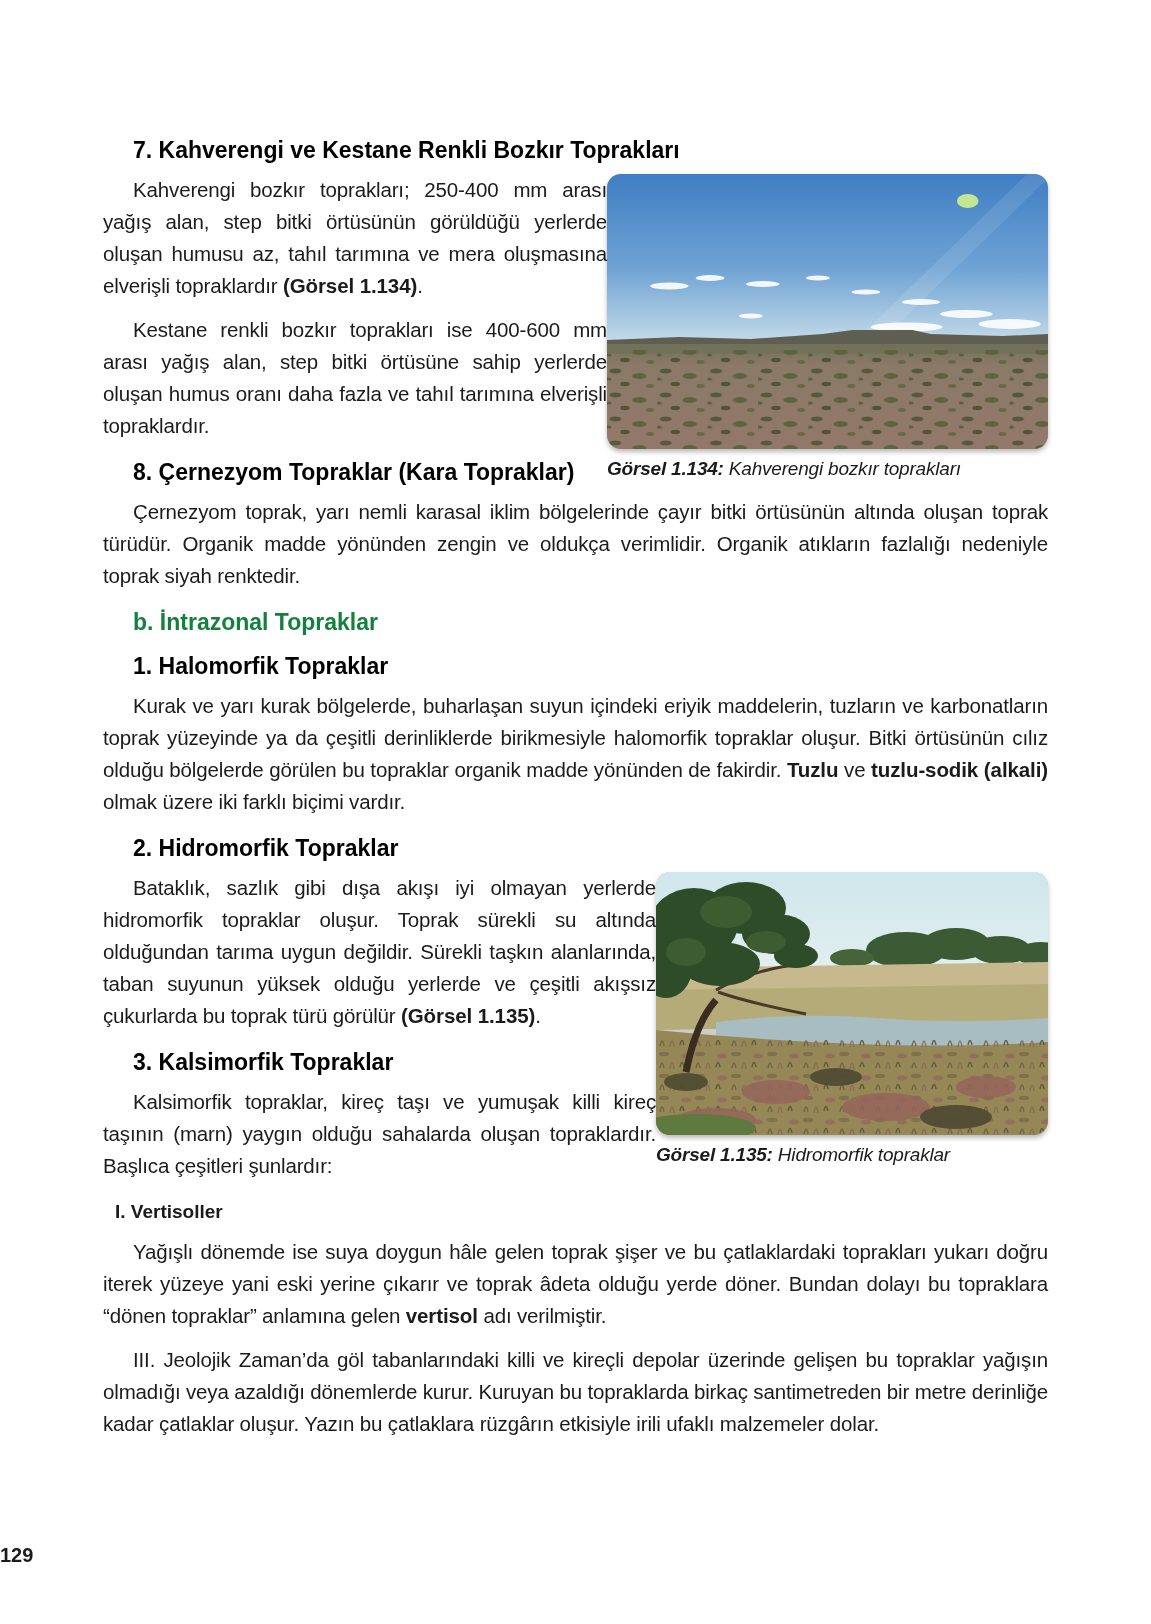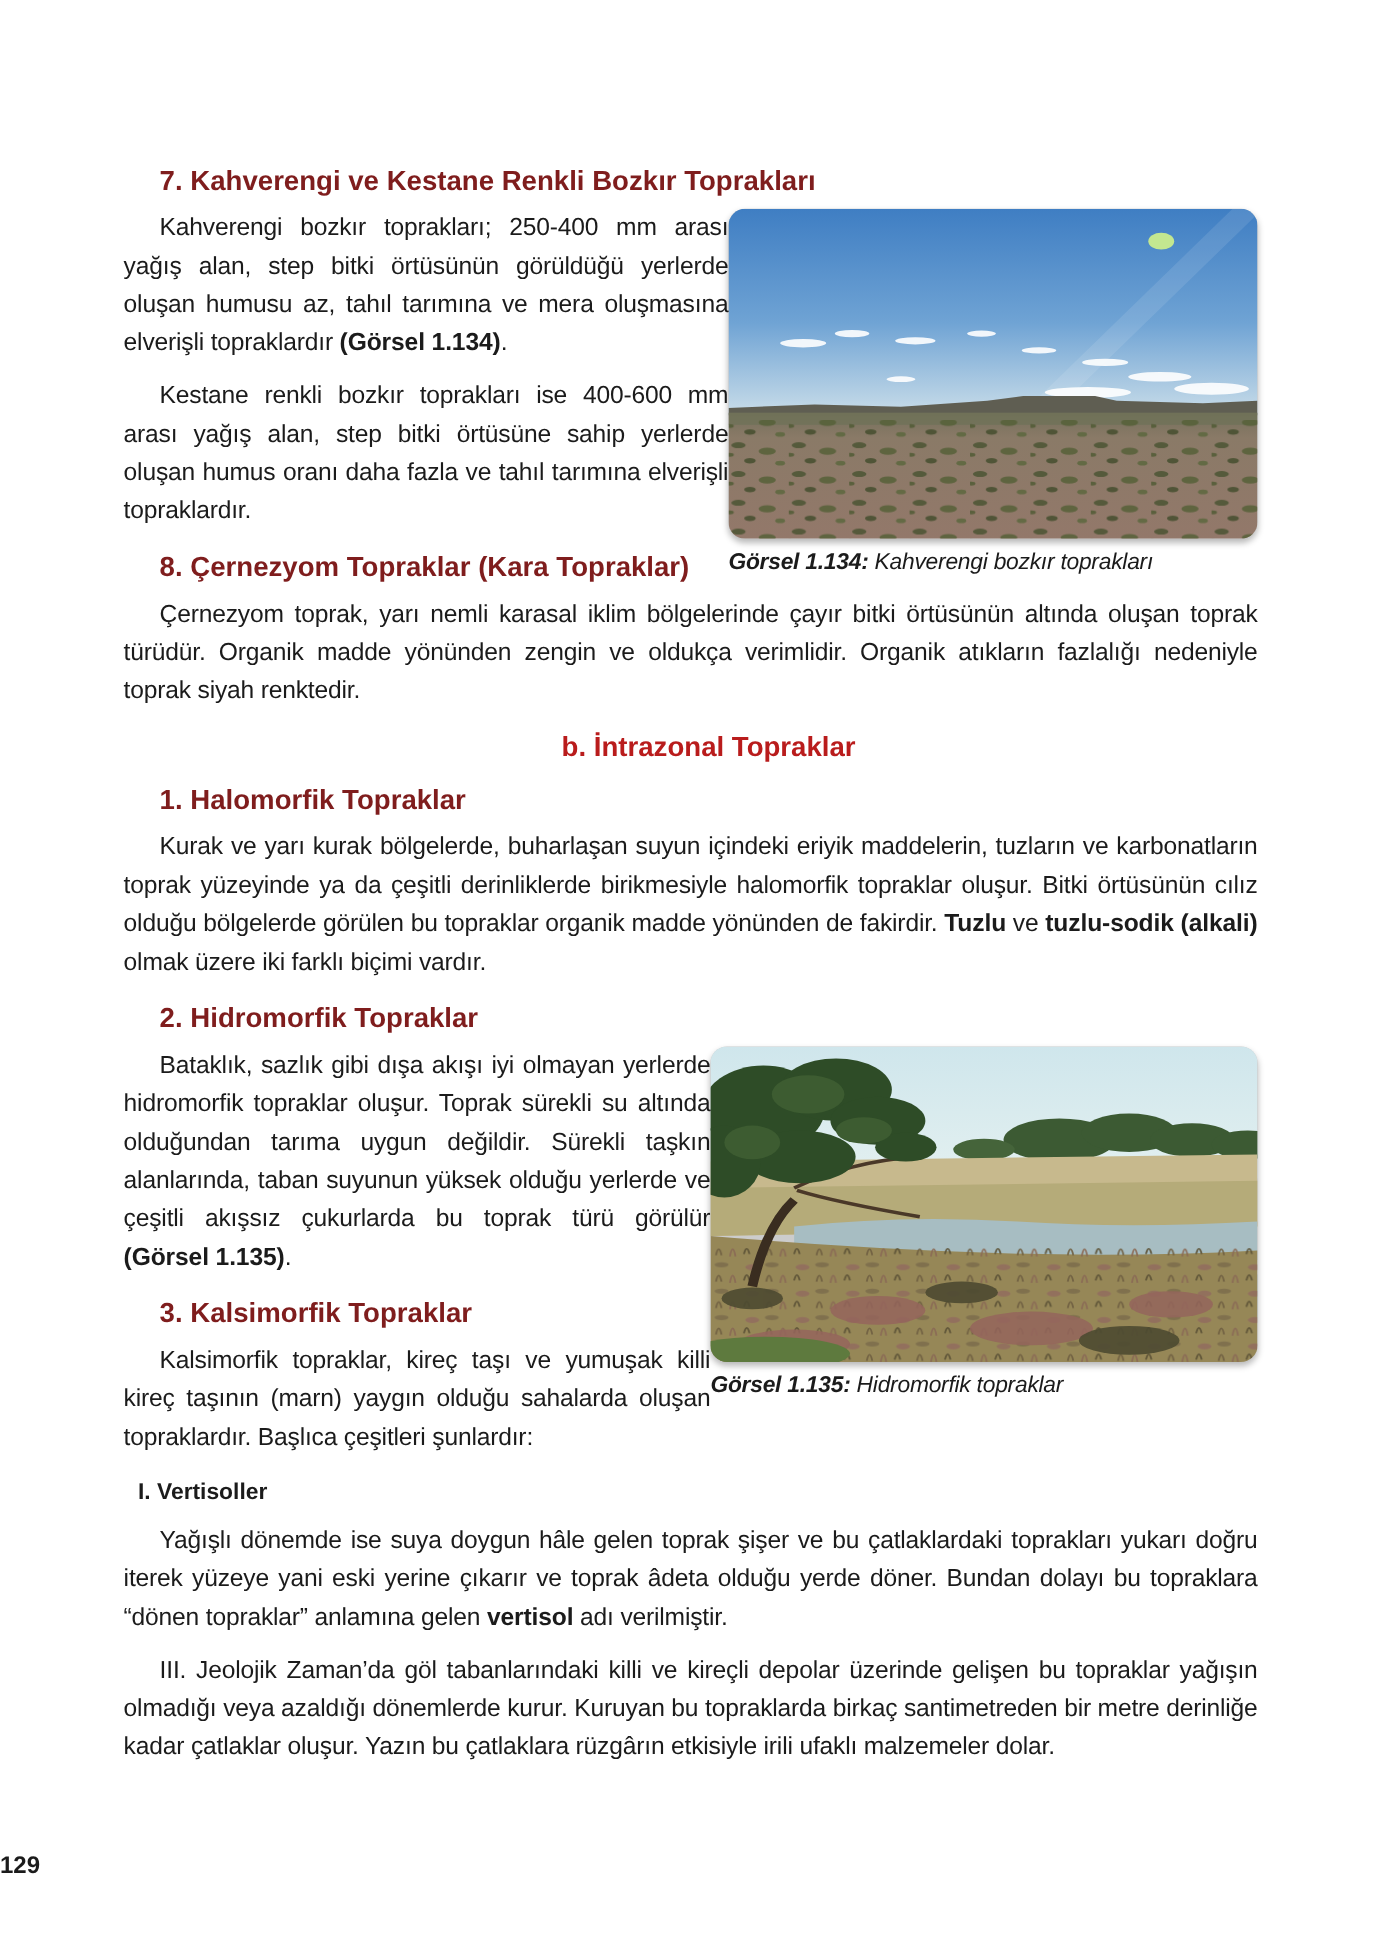--- a/index.html
+++ b/index.html
@@ -19,32 +19,32 @@
   }
   .content::after { content: ""; display: block; clear: both; }
   h2 {
     font-size: 23px;
     line-height: 28px;
     font-weight: bold;
     margin: 16px 0 10px 30px;
     letter-spacing: 0;
   }
   h2.first { margin-top: 0; }
-  .h-blue { color: #7f1d1d; }
-  .h-red  { color: #b91c1c; text-align: center; }
+  .h-blue { color: #000000; }
+  .h-red  { color: #15803d; }
   .h-black { color: #1b1b1b; font-size: 19px; margin-left: 12px; }
   p {
     margin: 0 0 12px 0;
     text-align: justify;
     text-indent: 30px;
   }
   p b { letter-spacing: -0.1px; }
   figure.fig { float: right; margin: 0; }
   .fig1 { width: 441px; margin: 6px 0 28px 26px; }
-  .fig2 { width: 456px; margin: 4px 0 6px 26px; }
+  .fig2 { width: 392px; margin: 4px 0 6px 26px; }
   .photo-wrap {
     border-radius: 14px;
     overflow: hidden;
     box-shadow: 0 3px 5px rgba(0,0,0,0.28);
     background: #ccc;
   }
   .fig1 .photo-wrap { height: 275px; }
   .fig2 .photo-wrap { height: 263px; }
   .photo-wrap svg { display: block; width: 100%; height: 100%; }
   figcaption {

